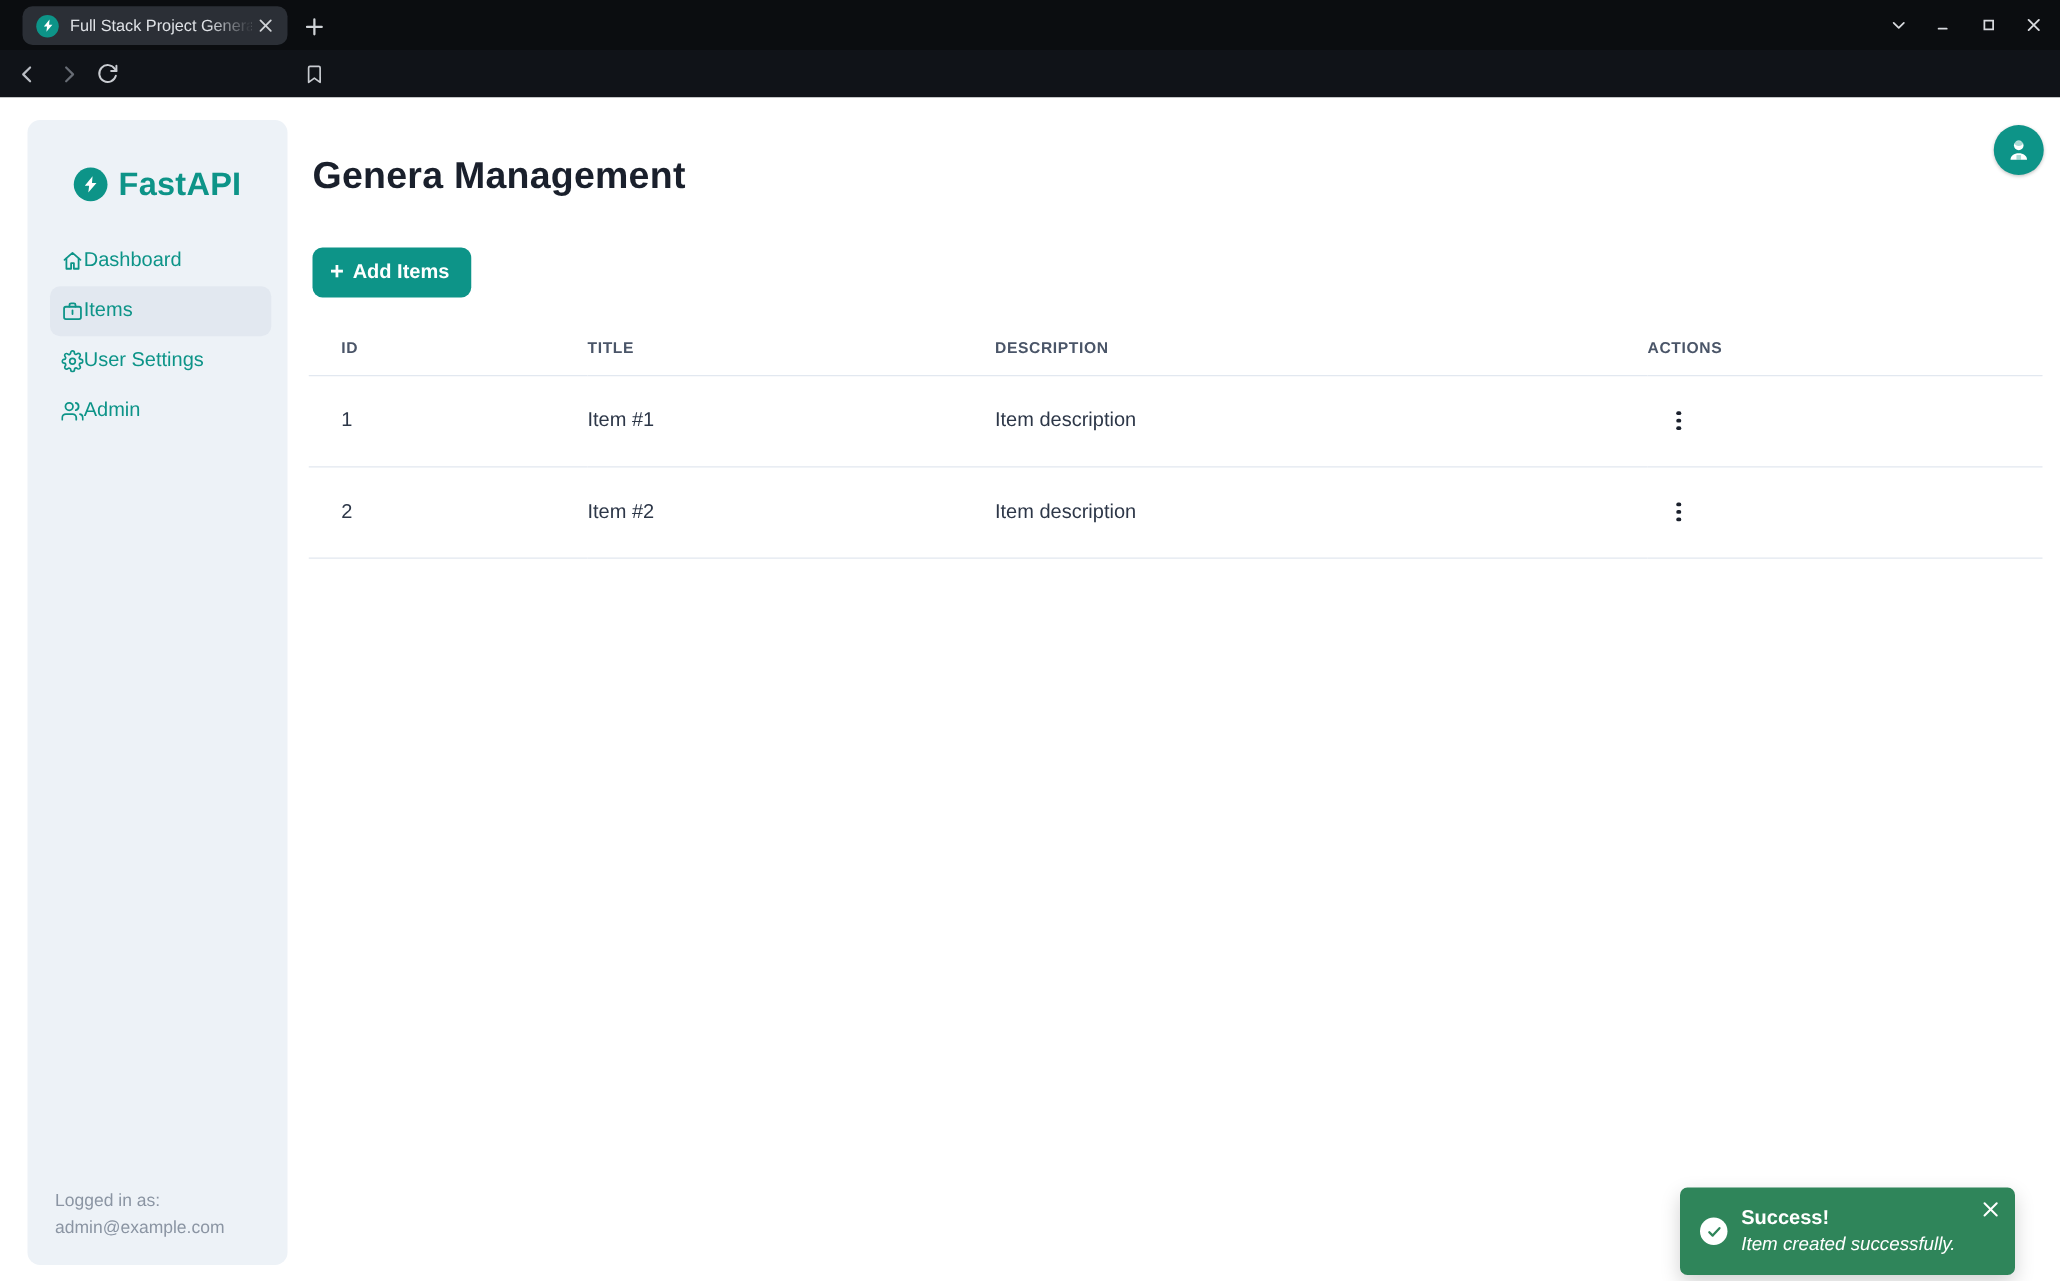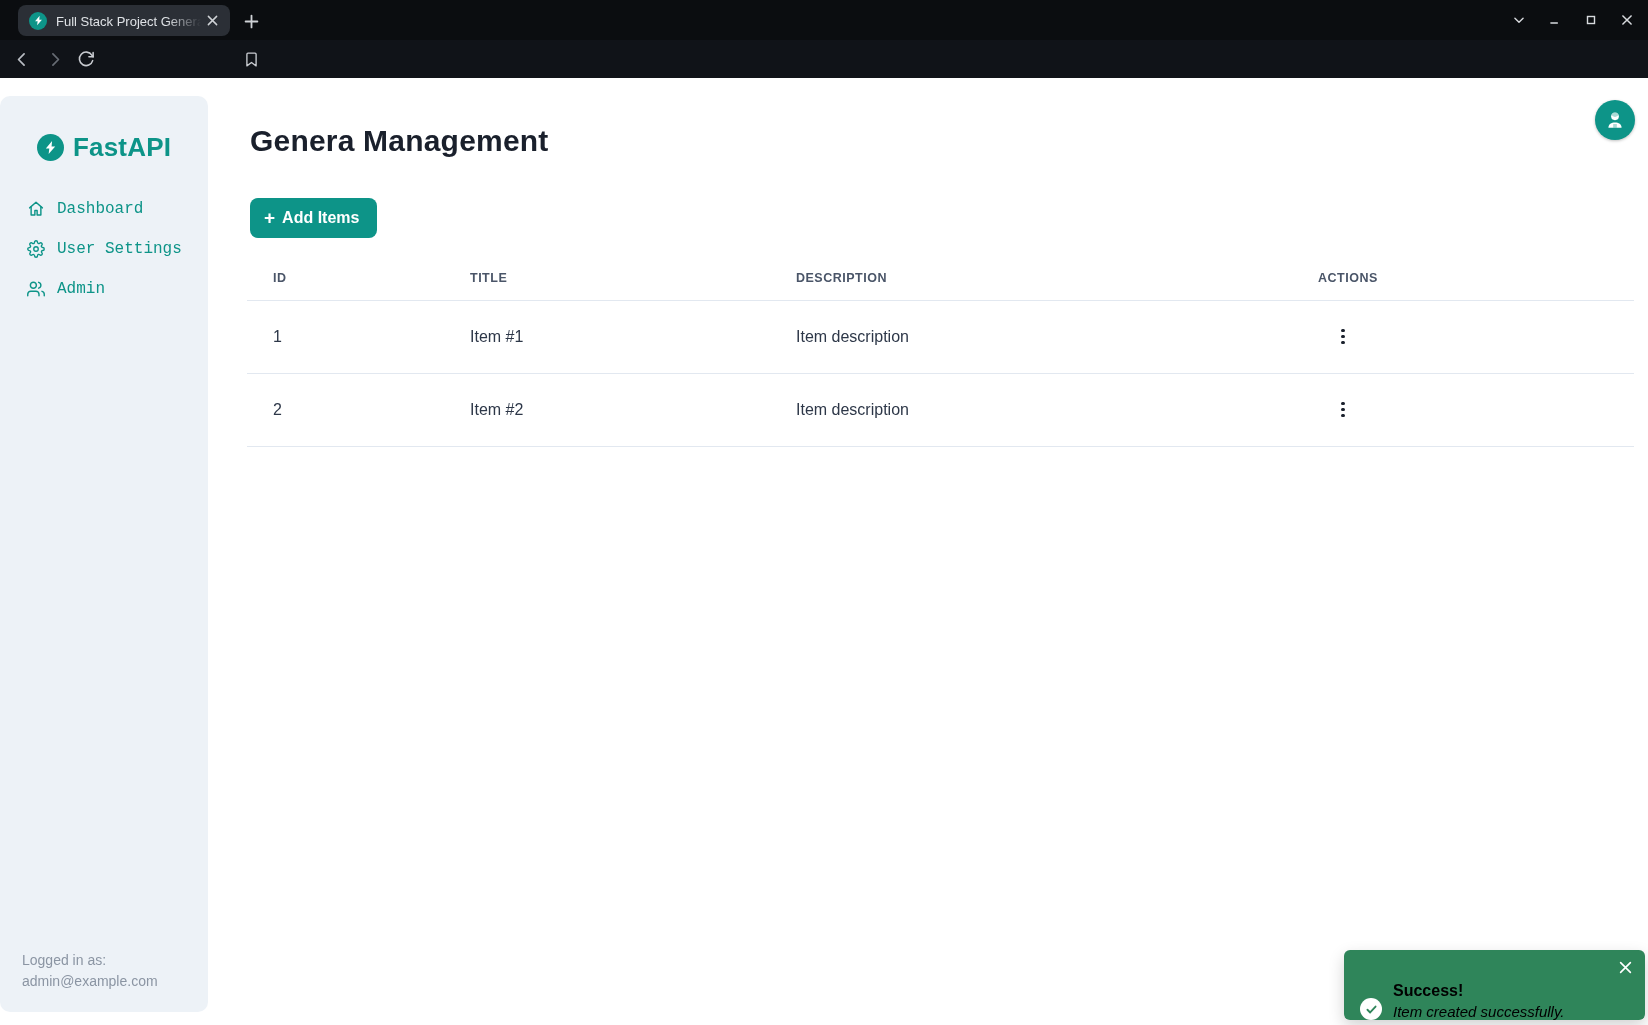--- a/index.html
+++ b/index.html
@@ -30,27 +30,27 @@
   .sep { width:1px; height:18px; background:#3c4148; }
   .rewards-wrap { position:relative; width:22px; height:22px; }
   .badge { position:absolute; right:-5px; top:-4px; min-width:14px; height:14px; border-radius:7px; background:#e0432f;
            color:#fff; font-size:9px; font-weight:bold; display:flex; align-items:center; justify-content:center; padding:0 3px; }
   .right-icons { position:absolute; right:8px; top:47px; display:flex; align-items:center; gap:12px; }
   .tool-icon { width:22px; height:22px; display:flex; align-items:center; justify-content:center; }
 
   
   .content { position:absolute; left:0; top:78px; width:1648px; height:947px; background:#ffffff; }
 
-  .sidebar { position:absolute; left:0; top:18px; width:208px; height:916px; background:#edf2f7; border-radius:10px; }
+  .sidebar { position:absolute; left:22px; top:18px; width:208px; height:916px; background:#edf2f7; border-radius:10px; }
   .logo { display:flex; align-items:center; justify-content:center; gap:9px; padding-top:36px; }
   .logo-bolt { width:27px; height:27px; border-radius:50%; background:#0d9488; display:flex; align-items:center; justify-content:center; }
   .logo-text { font-size:26px; font-weight:bold; color:#0d9488; letter-spacing:0.2px; }
   .nav { margin-top:26px; display:flex; flex-direction:column; }
-  .nav-item { height:40px; margin:0 13px 0 18px; border-radius:8px; display:flex; align-items:center; padding-left:9px; gap:12px;
-              color:#0d9488; font-size:16px; font-weight:500; cursor:pointer;font-family:Liberation Mono, monospace; }
+  .nav-item { height:40px; margin:0 13px 0 18px; border-radius:8px; display:flex; align-items:center; padding-left:9px; 
+              color:#0d9488; font-size:16px; font-weight:500; cursor:pointer; }
   .nav-item.active { background:#e2e8f0; }
   .nav-item svg { flex:none; }
   .side-footer { position:absolute; left:22px; bottom:20px; font-size:14px; color:#8b95a3; line-height:21px; }
 
   .page-title { position:absolute; left:250px; top:46px; font-size:30px; font-weight:bold; color:#1a202c; letter-spacing:0.2px; }
   .add-btn { position:absolute; left:250px; top:120px; height:40px; padding:0 18px 0 14px; background:#0d9488; border:none; border-radius:8px;
              color:#ffffff; font-family:"Liberation Sans",sans-serif; font-size:16px; font-weight:bold; display:flex; align-items:center; gap:7px; cursor:pointer; }
   .add-plus { font-size:19px; font-weight:bold; line-height:1; position:relative; top:-1px; }
 
   .items-table { position:absolute; left:247px; top:178px; width:1387px; border-collapse:collapse; table-layout:fixed; }
@@ -60,22 +60,22 @@
                     color:#4a5568; text-transform:uppercase; border-bottom:1px solid #e2e8f0; }
   .items-table td { height:73px; vertical-align:middle; font-size:16px; color:#2d3748; border-bottom:1px solid #e2e8f0; }
   .items-table th:first-child, .items-table td:first-child { padding-left:26px; }
   .kebab { width:32px; height:32px; margin-left:9px; background:transparent; border:none; border-radius:6px; cursor:pointer;
            display:flex; flex-direction:column; align-items:center; justify-content:center; gap:2.5px; }
   .kebab i { width:3.5px; height:3.5px; border-radius:50%; background:#1a202c; }
 
   .avatar-btn { position:absolute; left:1595px; top:22px; width:40px; height:40px; border-radius:50%; background:#0d9488; border:none;
                 display:flex; align-items:center; justify-content:center; cursor:pointer; box-shadow:0 1px 3px rgba(0,0,0,0.25); }
 
-  .toast { position:absolute; left:1344px; top:872px; width:301px; height:70px; background:#2f855a; border-radius:6px;
-           box-shadow:0 6px 16px rgba(0,0,0,0.18); color:#000000; display:flex; align-items:flex-end; padding-left:16px; }
+  .toast { position:absolute; left:1344px; top:872px; width:268px; height:70px; background:#2f855a; border-radius:6px;
+           box-shadow:0 6px 16px rgba(0,0,0,0.18); color:#ffffff; display:flex; align-items:center; padding-left:16px; }
   .toast-check { width:22px; height:22px; border-radius:50%; background:#ffffff; display:flex; align-items:center; justify-content:center; flex:none; }
   .toast-texts { margin-left:11px; display:flex; flex-direction:column; gap:3px; }
   .toast-title { font-size:16px; font-weight:bold; }
   .toast-msg { font-size:15px;font-style:italic; }
   .toast-close { position:absolute; right:10px; top:7px; width:20px; height:20px; background:transparent; border:none;
                  display:flex; align-items:center; justify-content:center; cursor:pointer; }
 </style>
 </head>
 <body>
 
@@ -228,20 +228,29 @@
 
       <div class="nav">
         <div class="nav-item">
           <span style="display:flex">
             <svg width="18" height="18" viewBox="0 0 24 24" fill="none" stroke="#0d9488" stroke-width="1.9" stroke-linecap="round" stroke-linejoin="round">
                 <path d="M3.5 10.5 12 3l8.5 7.5"></path>
                 <path d="M5.5 9v11h5v-6h3v6h5V9"></path>
               </svg>
           </span>
           <span>Dashboard</span>
+        </div>
+        <div class="nav-item active">
+          <span style="display:flex">
+            <svg width="18" height="18" viewBox="0 0 24 24" fill="none" stroke="#0d9488" stroke-width="1.9" stroke-linecap="round" stroke-linejoin="round">
+                <rect x="3" y="7.2" width="18" height="13.3" rx="2"></rect>
+                <path d="M8.8 7V5.2A1.7 1.7 0 0 1 10.5 3.5h3a1.7 1.7 0 0 1 1.7 1.7V7M12 11v4"></path>
+              </svg>
+          </span>
+          <span>Items</span>
         </div>
         <div class="nav-item">
           <span style="display:flex">
             <svg width="18" height="18" viewBox="0 0 24 24" fill="none" stroke="#0d9488" stroke-width="1.8" stroke-linecap="round" stroke-linejoin="round">
                 <circle cx="12" cy="12" r="3"></circle>
                 <path d="M19.4 15a1.65 1.65 0 0 0 .33 1.82l.06.06a2 2 0 0 1 0 2.83 2 2 0 0 1-2.83 0l-.06-.06a1.65 1.65 0 0 0-1.82-.33 1.65 1.65 0 0 0-1 1.51V21a2 2 0 0 1-2 2 2 2 0 0 1-2-2v-.09A1.65 1.65 0 0 0 9 19.4a1.65 1.65 0 0 0-1.82.33l-.06.06a2 2 0 0 1-2.83 0 2 2 0 0 1 0-2.83l.06-.06a1.65 1.65 0 0 0 .33-1.82 1.65 1.65 0 0 0-1.51-1H3a2 2 0 0 1-2-2 2 2 0 0 1 2-2h.09A1.65 1.65 0 0 0 4.6 9a1.65 1.65 0 0 0-.33-1.82l-.06-.06a2 2 0 0 1 0-2.83 2 2 0 0 1 2.83 0l.06.06a1.65 1.65 0 0 0 1.82.33H9a1.65 1.65 0 0 0 1-1.51V3a2 2 0 0 1 2-2 2 2 0 0 1 2 2v.09a1.65 1.65 0 0 0 1 1.51 1.65 1.65 0 0 0 1.82-.33l.06-.06a2 2 0 0 1 2.83 0 2 2 0 0 1 0 2.83l-.06.06a1.65 1.65 0 0 0-.33 1.82V9a1.65 1.65 0 0 0 1.51 1H21a2 2 0 0 1 2 2 2 2 0 0 1-2 2h-.09a1.65 1.65 0 0 0-1.51 1z"></path>
               </svg>
           </span>
           <span>User Settings</span>
         </div>

